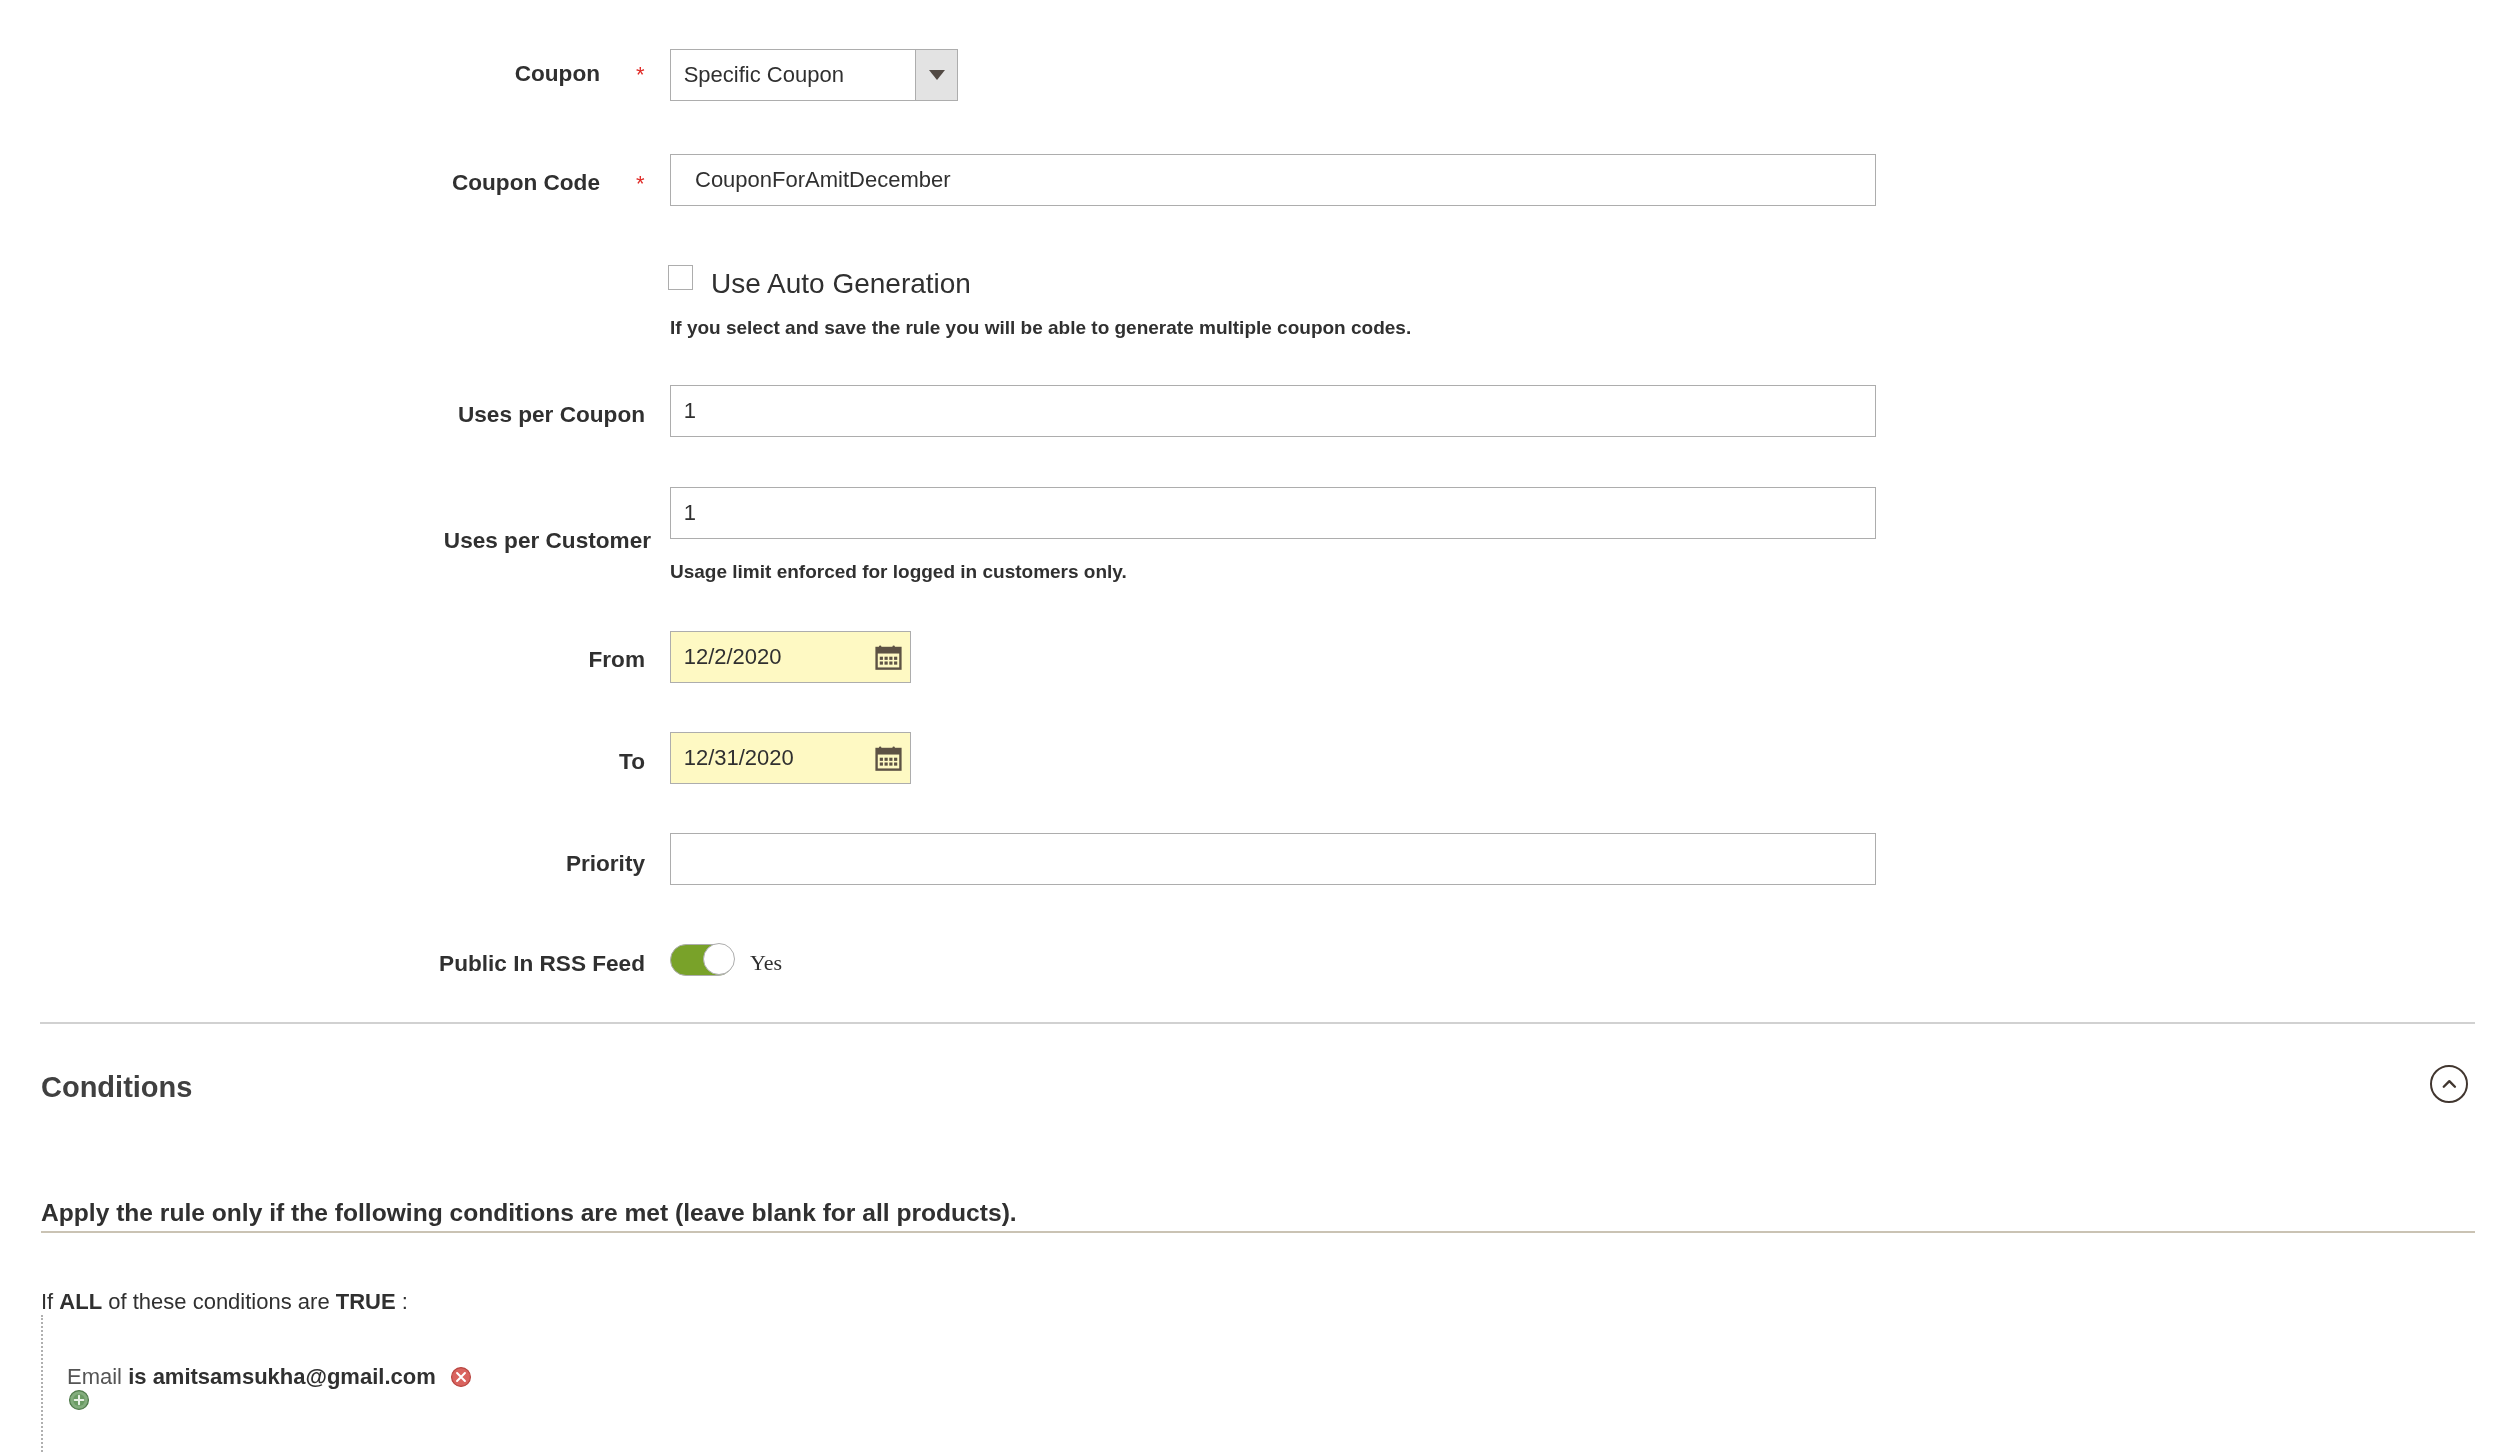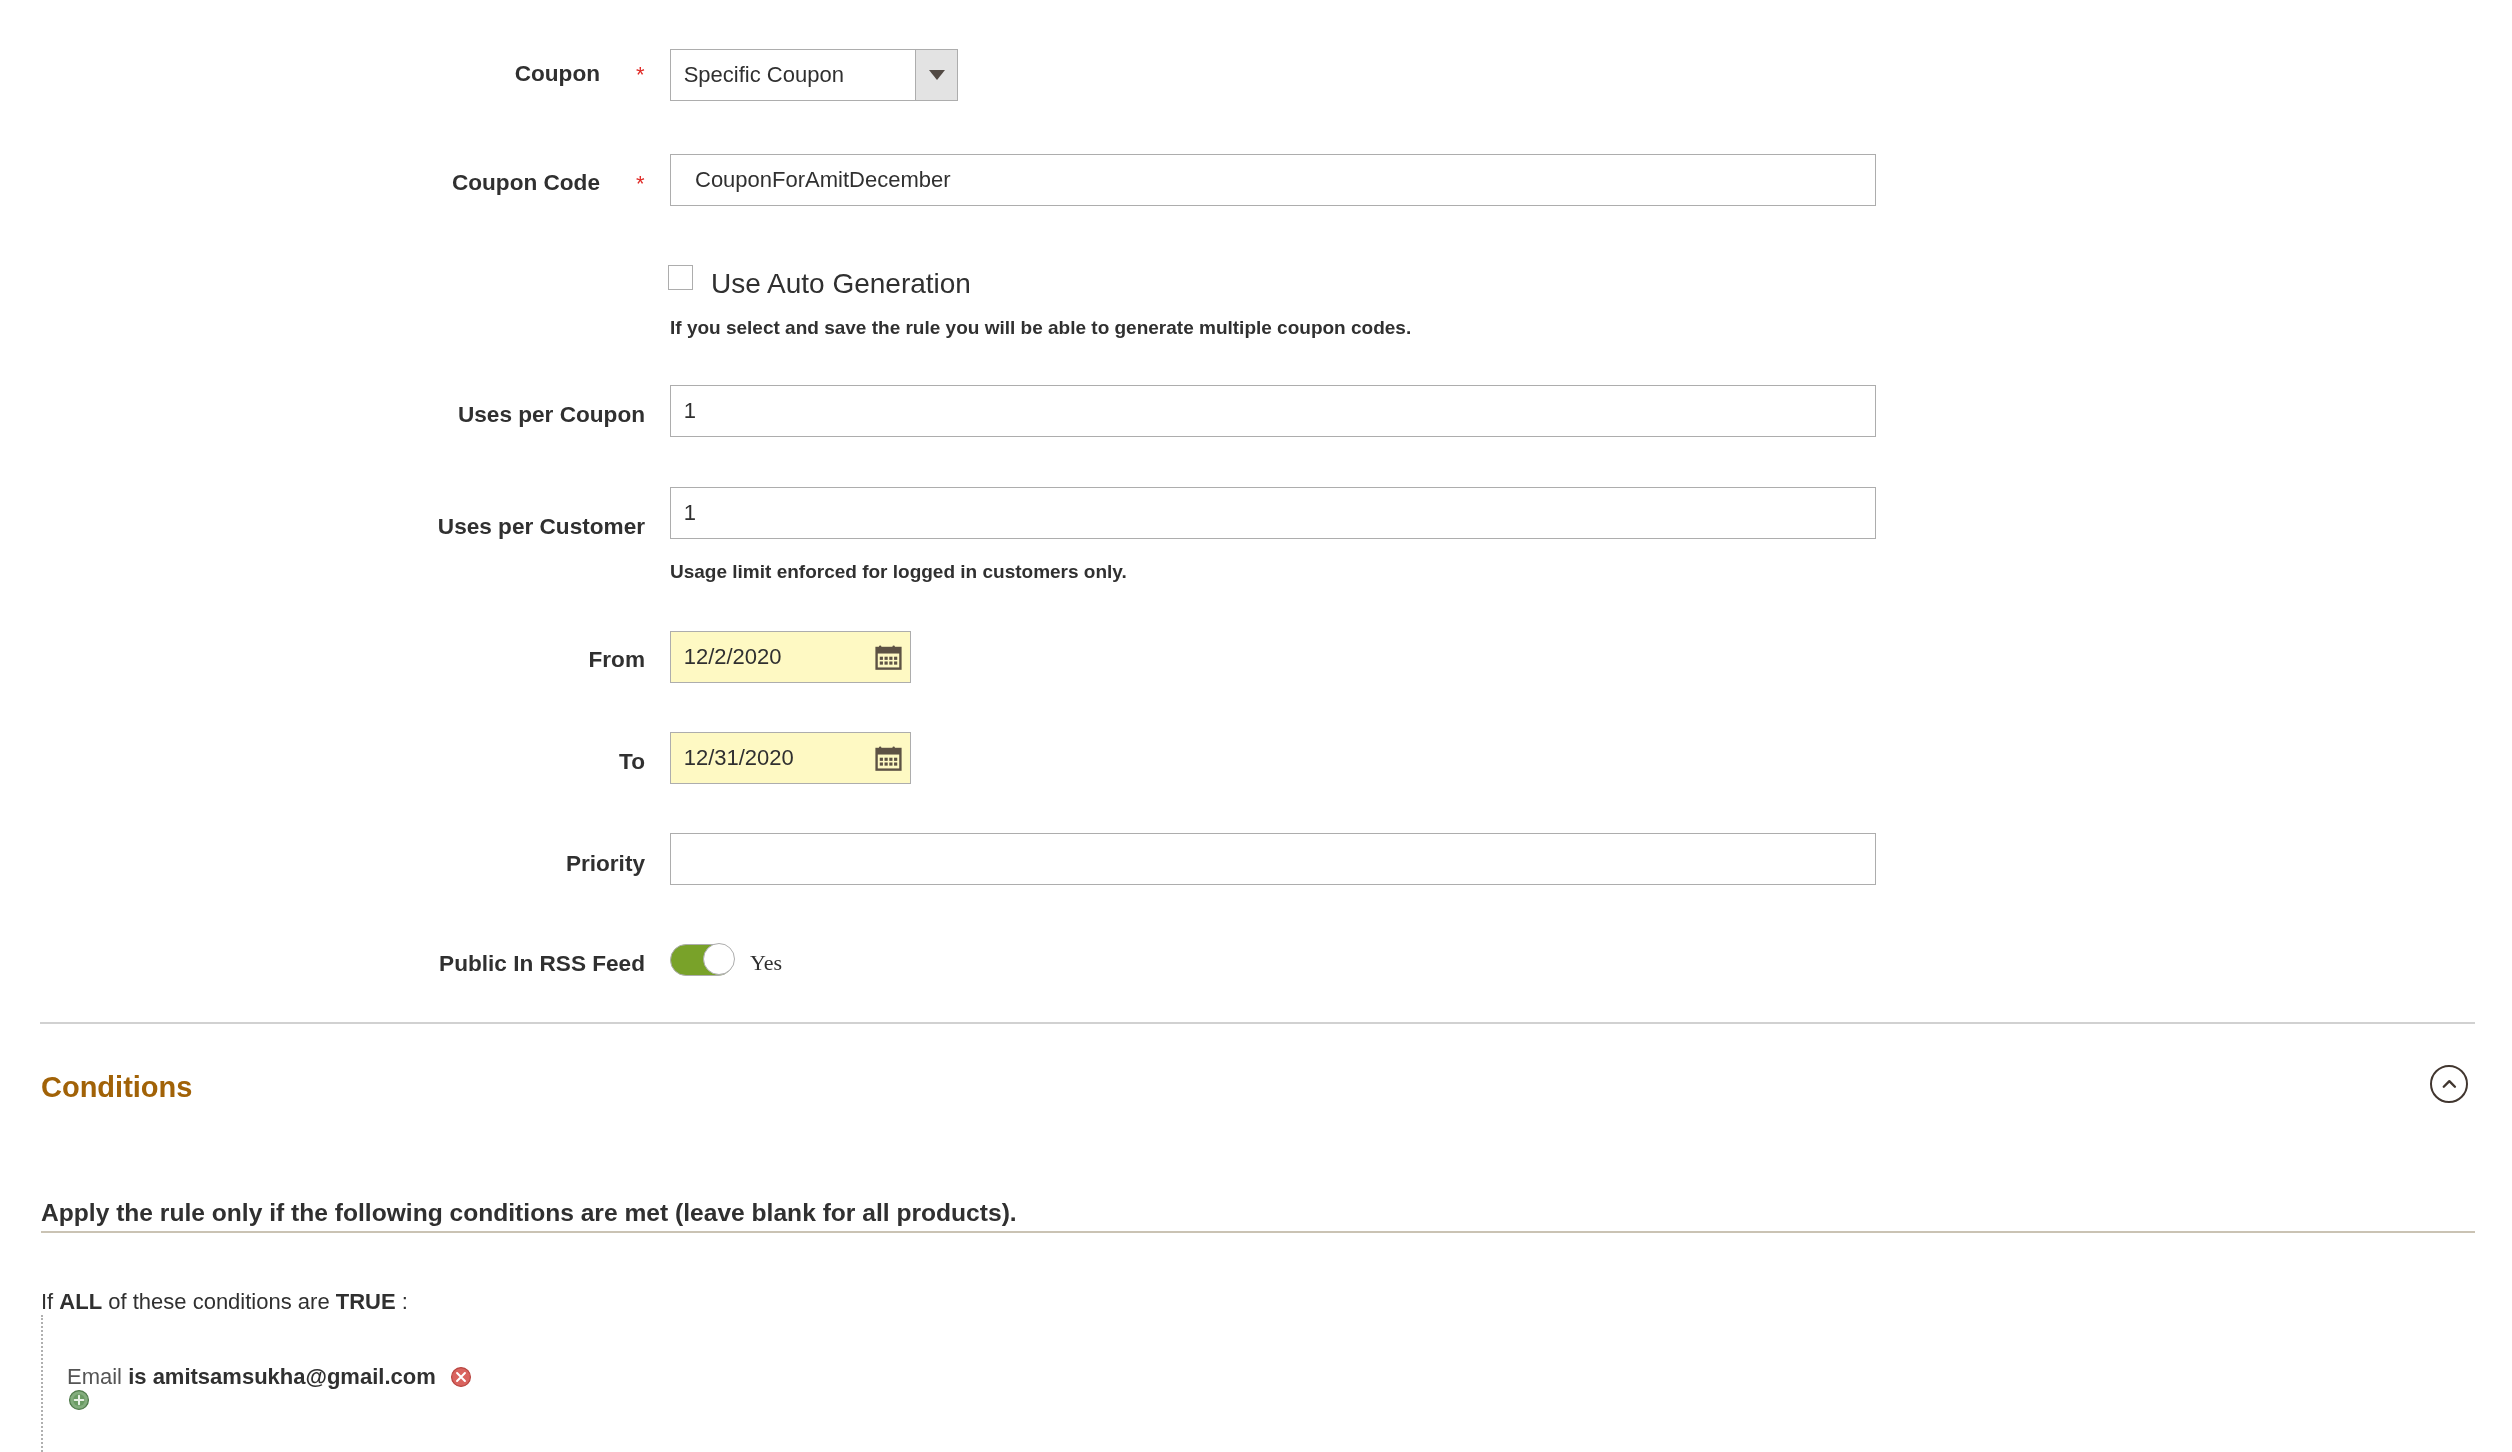--- a/index.html
+++ b/index.html
@@ -177,21 +177,21 @@
     position: absolute;
     background: #cac3b4;
     height: 2.4px;
   }
 
   
   .section-title {
     position: absolute;
     font-size: 29px;
     font-weight: 700;
-    color: #a16207;
+    color: #404040;
     line-height: 1;
   }
   .collapse-btn {
     position: absolute;
     width: 38px; height: 38px;
     border: 2.4px solid #41362f;
     border-radius: 50%;
     box-sizing: border-box;
     cursor: pointer;
     display: flex;
@@ -250,21 +250,21 @@
 <div class="req-star" style="top:173px; left:636px;">*</div>
 <input class="txt-input" type="text" style="top: 154px; left: 670px; width: 1206px; height: 52px; padding-left: 24px;" value="CouponForAmitDecember">
 
 <div class="chk-box" style="top:265px; left:668px;"></div>
 <div class="chk-label" style="top:270px; left:711px;">Use Auto Generation</div>
 <div class="note" style="top:318px; left:670px;">If you select and save the rule you will be able to generate multiple coupon codes.</div>
 
 <div class="label-col" style="top:404px; left:0; width:645px;">Uses per Coupon</div>
 <input class="txt-input" type="text" style="top: 385px; left: 670px; width: 1206px; height: 52px;" value="1">
 
-<div class="label-col" style="top:516px; left:0; width:645px;">Uses per Customer</div>
+<div class="label-col" style="top:530px; left:0; width:645px;padding-left:6px;">Uses per Customer</div>
 <input class="txt-input" type="text" style="top: 487px; left: 670px; width: 1206px; height: 52px;" value="1">
 <div class="note" style="top:562px; left:670px;">Usage limit enforced for logged in customers only.</div>
 
 <div class="label-col" style="top:649px; left:0; width:645px;">From</div>
 <div class="date-wrap" style="top:631px; left:670px; width:241px; height:52px;">
   <input class="date-val" type="text" value="12/2/2020" style="">
   <span class="cal-btn">
     <svg width="27" height="27" viewBox="0 0 34 34">
       <rect x="5" y="2" width="3" height="6" rx="1.5" fill="#5d5244"></rect>
       <rect x="22" y="2" width="3" height="6" rx="1.5" fill="#5d5244"></rect>

